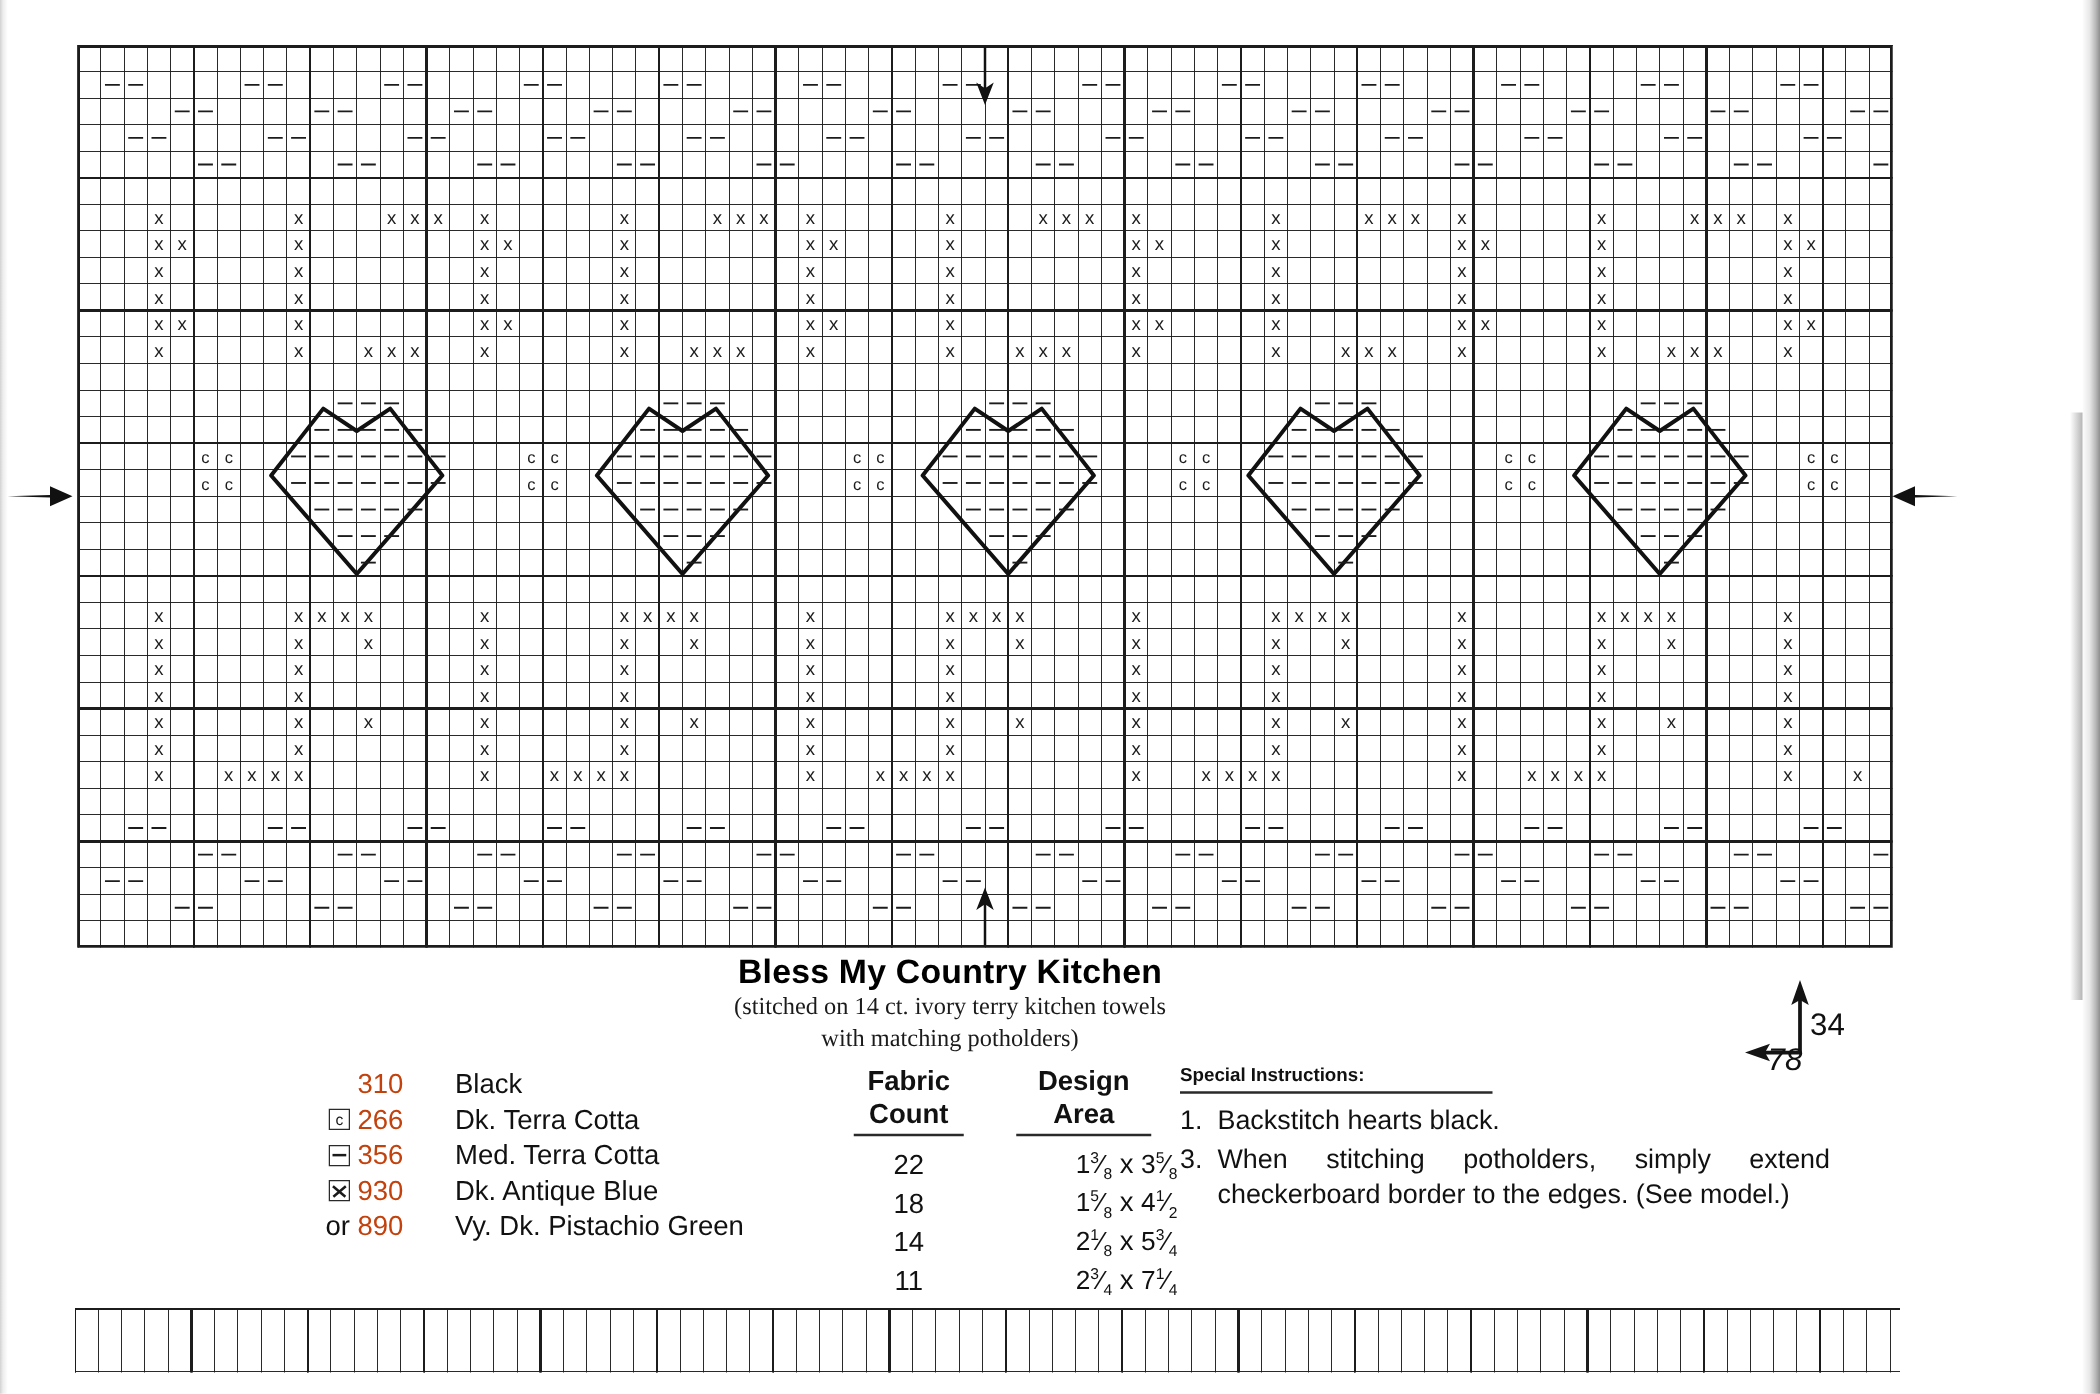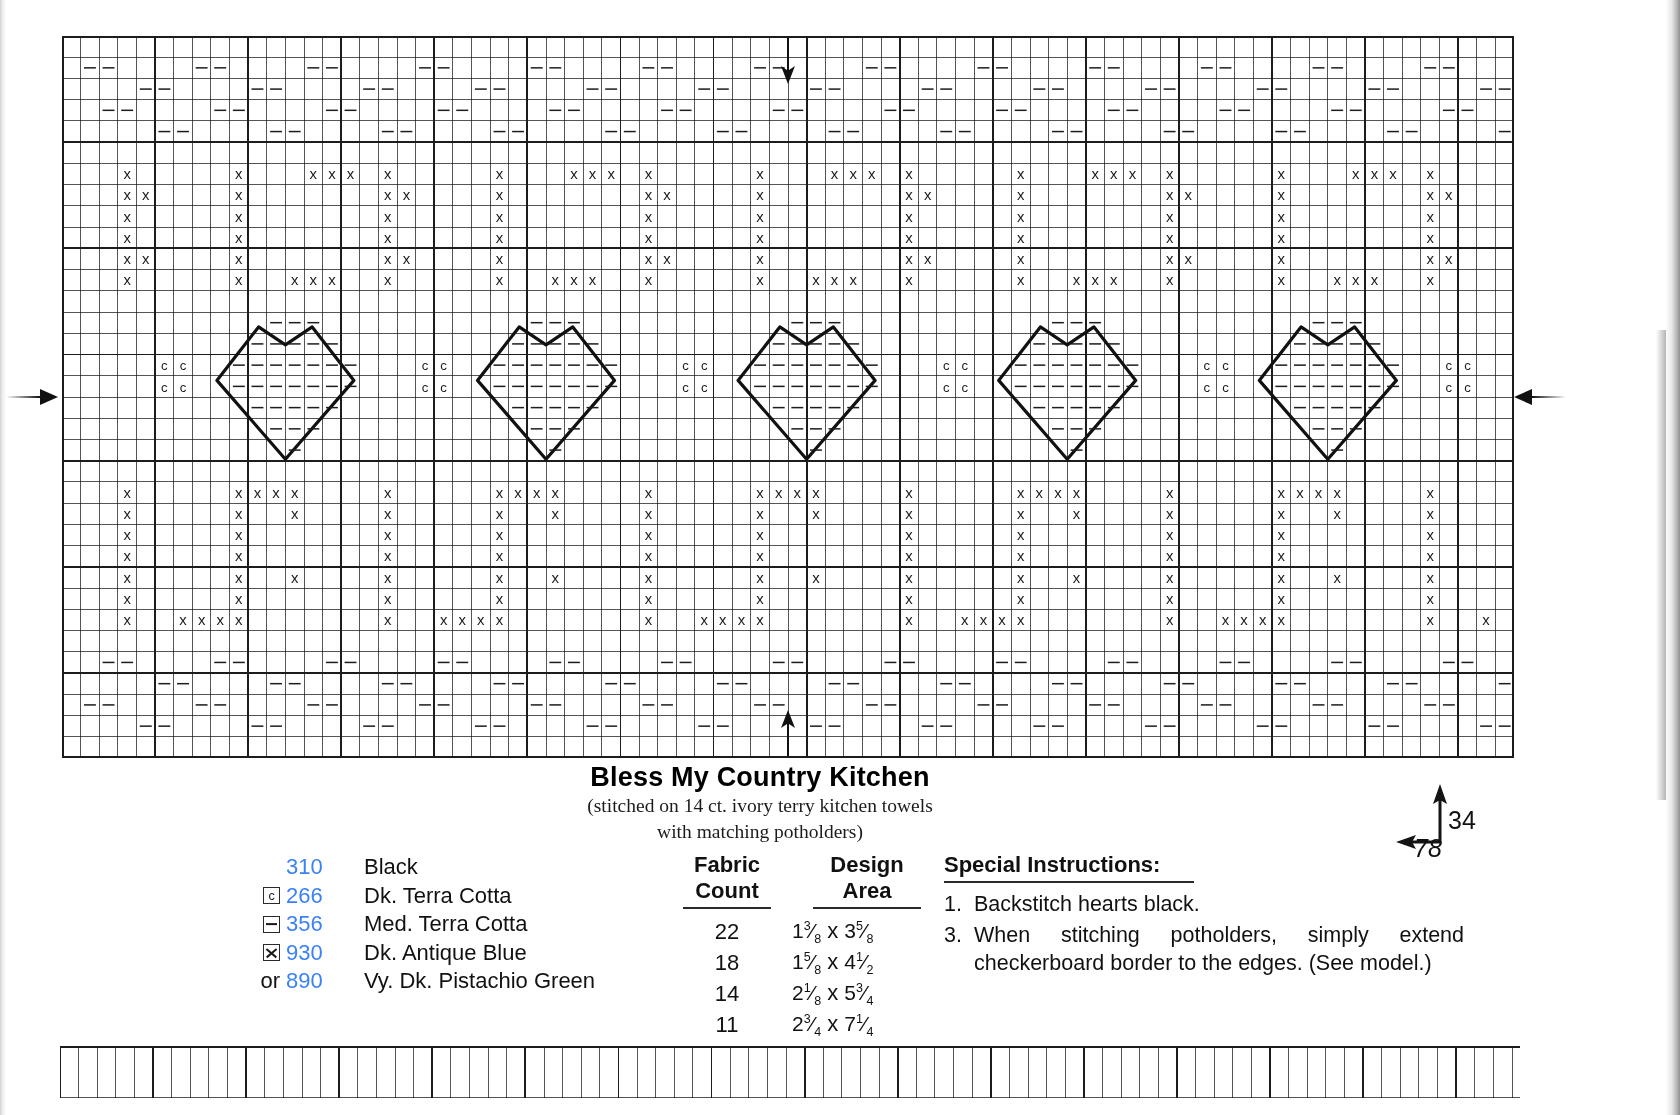--- a/index.html
+++ b/index.html
@@ -33,21 +33,21 @@
 
   
   .info{position:absolute;left:0;top:848px;width:1680px;height:200px;}
 
   
   .dmc{position:absolute;left:232px;top:4px;width:420px;}
   .dmc-head{font-size:22.5px;font-weight:bold;letter-spacing:.3px;color:#111;}
   .dmc-row{display:flex;align-items:center;height:26.5px;margin-top:2px;}
   .dmc-sym{width:54px;display:flex;justify-content:flex-end;align-items:center;
        padding-right:6px;box-sizing:border-box;}
-  .dmc-num{width:78px;text-align:left;font-size:22px;color:#3b82f6;}
+  .dmc-num{width:78px;text-align:left;font-size:22px;color:#c2410c;}
   .dmc-name{font-size:22px;color:#111;white-space:nowrap;}
   .dmc-or{font-size:22px;color:#111;}
   .symbox{width:17px;height:17px;border:1.6px solid #2a2a2a;display:inline-block;
        position:relative;box-sizing:border-box;background:#fff;}
   .symbox .g{position:absolute;inset:0;display:flex;align-items:center;justify-content:center;
        font-size:12.5px;line-height:1;color:#1a1a1a;font-family:"Liberation Sans",sans-serif;}
   .symbox .dash{position:absolute;left:2px;right:2px;top:50%;height:1.8px;background:#1a1a1a;
        transform:translateY(-50%);}
   .symbox .x1,.symbox .x2{position:absolute;left:1px;right:1px;top:50%;height:1.5px;
        background:#1a1a1a;}
@@ -58,29 +58,29 @@
   .fabric{position:absolute;left:662px;top:4px;width:290px;}
   .fab-heads{display:flex;}
   .fab-col{flex:0 0 130px;text-align:center;}
   .fab-col.area{flex:0 0 150px;}
   .fab-h{font-size:22px;font-weight:bold;color:#111;line-height:1.16;}
   .fab-rule{height:2.2px;background:#2a2a2a;margin:4px auto 0;width:88px;}
   .fab-rule.area-rule{width:108px;}
   .fab-rows{margin-top:7px;}
   .fab-row{display:flex;height:31px;align-items:center;}
   .fab-cnt{flex:0 0 130px;text-align:center;font-size:22px;color:#111;}
-  .fab-area{flex:0 0 150px;text-align:left;font-size:22px;color:#111;white-space:nowrap;}
+  .fab-area{flex:0 0 150px;text-align:right;font-size:22px;color:#111;white-space:nowrap;}
   sup,sub{font-size:13px;}
   .frac{display:inline-block;font-size:21px;}
   .frac sup{font-size:12.5px;vertical-align:super;}
   .frac sub{font-size:12.5px;vertical-align:sub;}
 
   
   .special{position:absolute;left:944px;top:4px;width:520px;}
-  .sp-head{font-size:22px;font-weight:bold;color:#111;display:inline-block;}
+  .sp-head{font-size:15px;font-weight:bold;color:#111;display:inline-block;}
   .sp-rule{height:2.2px;background:#2a2a2a;width:250px;margin-top:3px;}
   .sp-list{margin-top:7px;}
   .sp-item{display:flex;font-size:21.5px;color:#111;line-height:1.32;margin-bottom:2px;}
   .sp-n{flex:0 0 30px;}
   .sp-t{flex:1 1 auto;text-align:justify;}
   .sp-t.j{text-align-last:left;}
 
   
   #bottom-strip{position:absolute;left:60px;top:1046px;width:1460px;height:52px;}
 </style>

